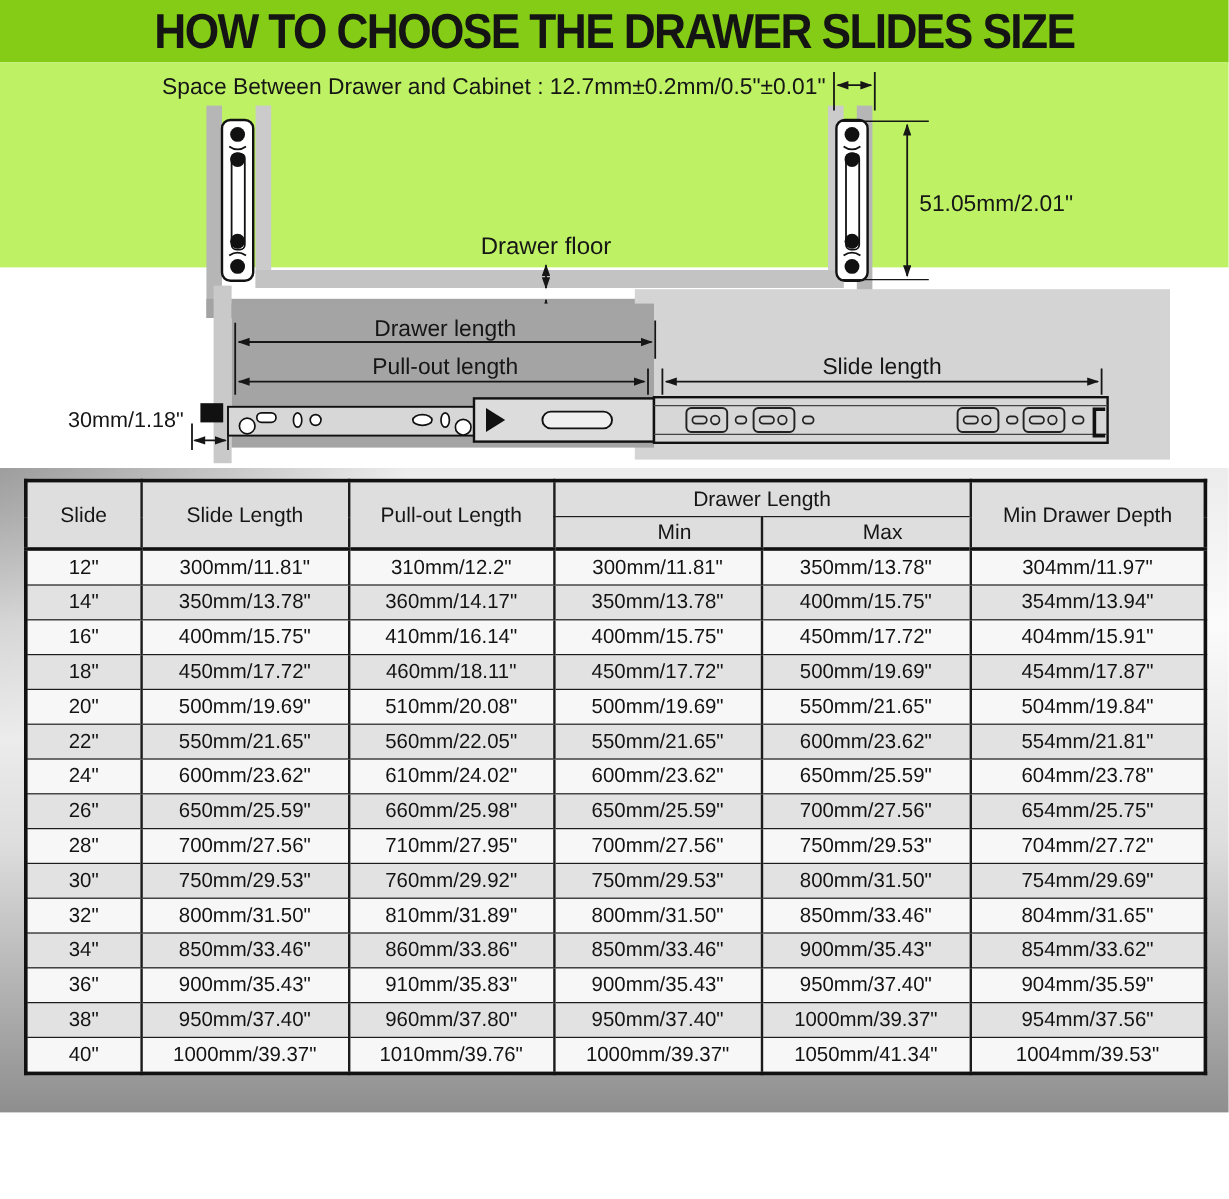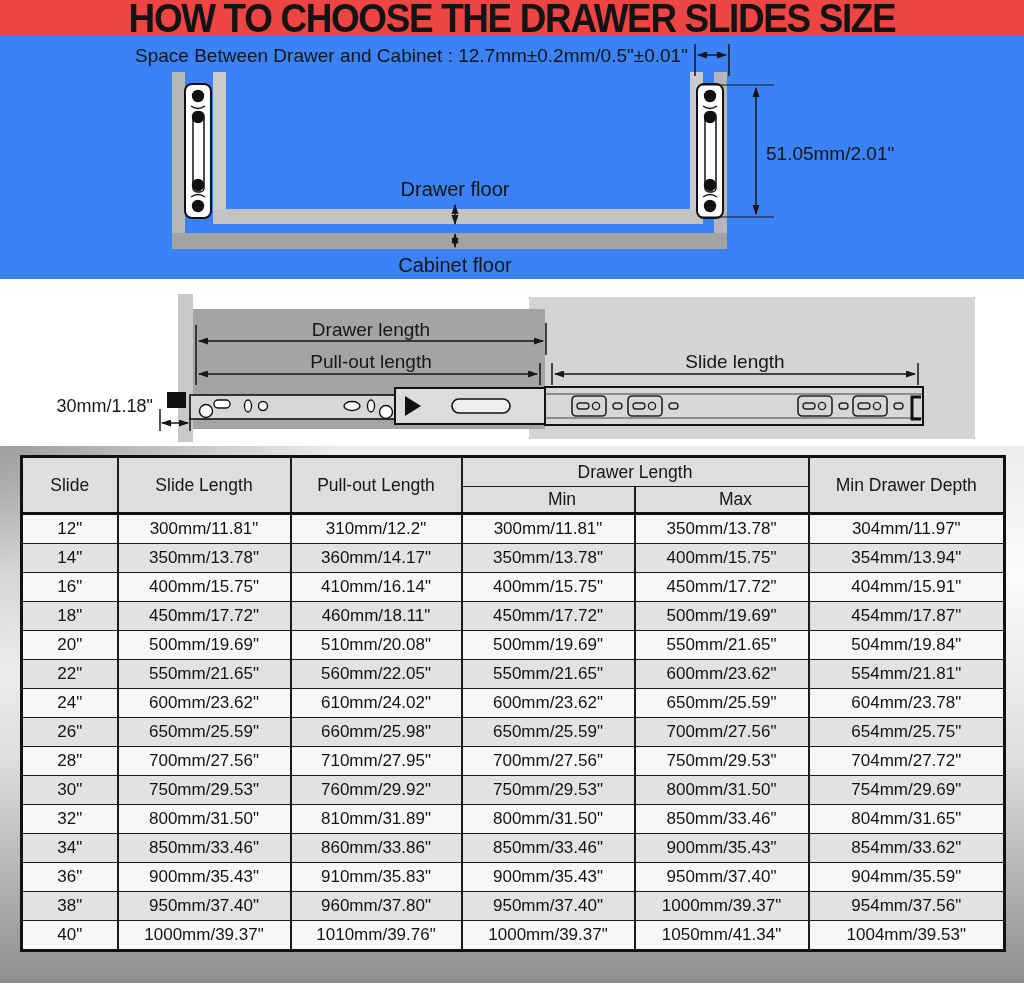--- a/index.html
+++ b/index.html
@@ -1,23 +1,23 @@
 <!DOCTYPE html>
 <html><head>
 <meta charset="utf-8">
 <style>
   html,body{margin:0;padding:0;background:#ffffff;}
   .page{width:1024px;height:999px;position:relative;overflow:hidden;background:#fff;
         font-family:"Liberation Sans",sans-serif;color:#161616;}
   
-  .title-band{height:36px;display:flex;align-items:center;justify-content:center;background:#ef4444;}
+  .title-band{height:52px;display:flex;align-items:center;justify-content:center;background:#84cc16;}
   .title-band h1{margin:0;font-size:41px;font-weight:bold;letter-spacing:-1.5px;white-space:nowrap;
                  color:#141414;transform:scaleX(.9);}
   
-  .top-band{height:243px;background:#3b82f6;}
+  .top-band{height:171px;background:#bef264;}
   .mid-band{height:167px;background:#ffffff;}
   svg{display:block;}
   svg text{font-family:"Liberation Sans",sans-serif;fill:#161616;}
   .t19{font-size:19px;}
   .t20{font-size:20px;}
   .t18{font-size:18px;}
   .dim{stroke:#161616;stroke-width:1.5;fill:none;}
   .thin{stroke:#161616;stroke-width:1.2;fill:none;}
   
   .table-band{height:537px;position:relative;

